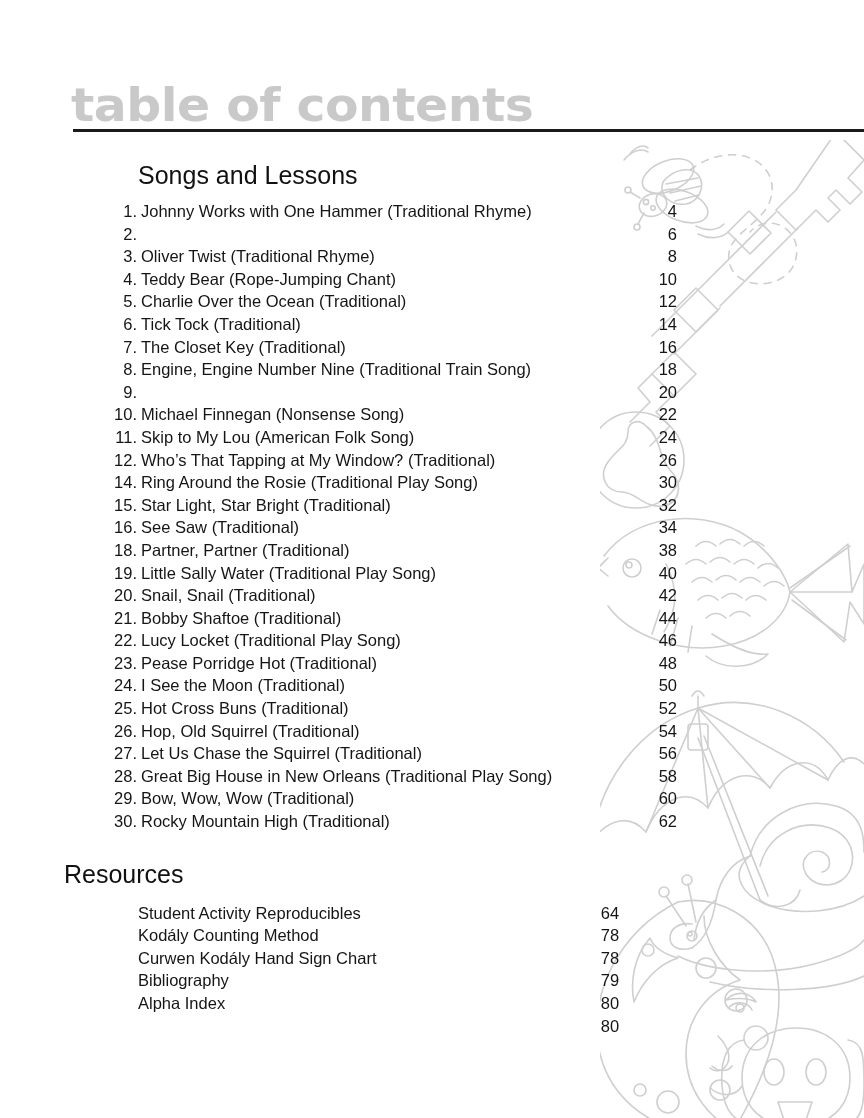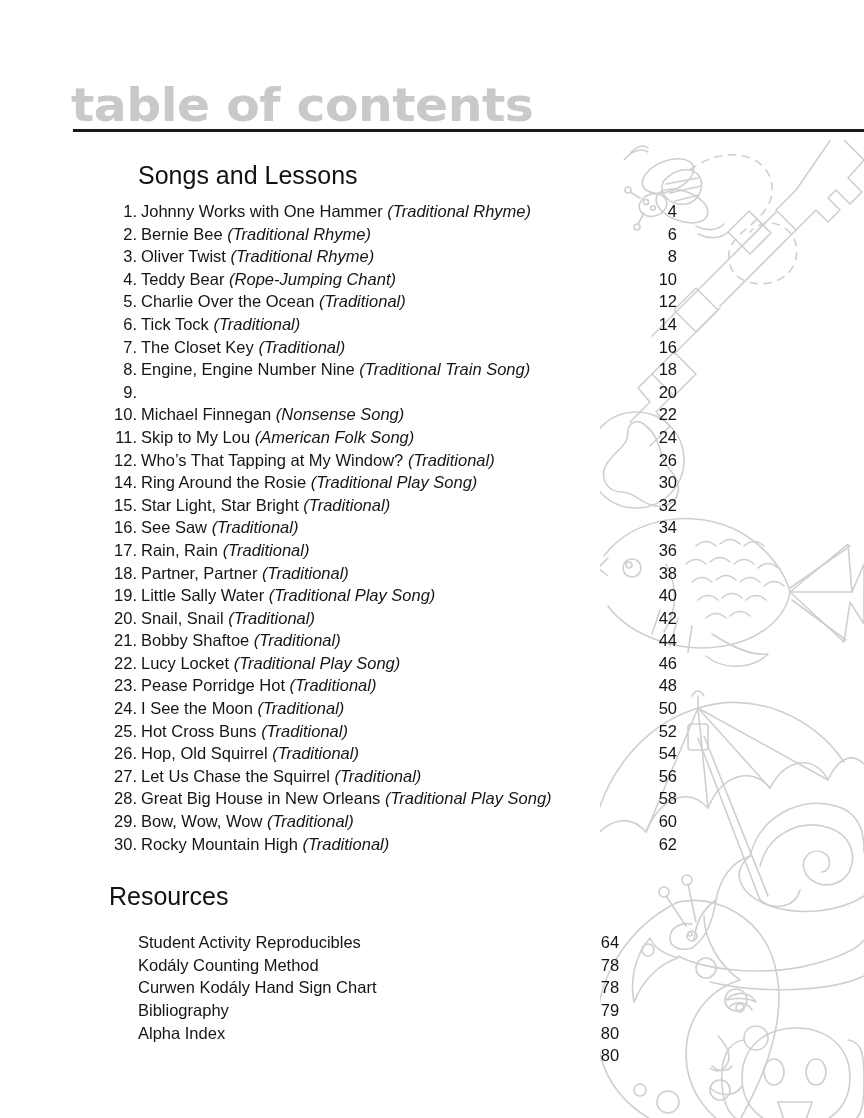--- a/index.html
+++ b/index.html
@@ -72,52 +72,51 @@
   .section-heading {
     margin: 0;
     padding: 0;
     font-family: "Liberation Sans", sans-serif;
     font-weight: 400;
     font-size: 25px;
     line-height: 30px;
     color: #111111;
   }
   #songs-section .section-heading { padding-left: 138px; padding-top: 20px; }
-  #resources-section .section-heading { padding-left: 109px; padding-top: 26px; }
+  #resources-section .section-heading { padding-left: 64px; padding-top: 26px; }
 
   .entry-list {
     list-style: none;
     margin: 0;
     padding: 0;
   }
   .entry {
     display: flex;
     align-items: baseline;
     font-size: 16.5px;
     line-height: 22.6px;
     color: #151515;
   }
   #songs-section .entry { padding-left: 104px; }
   #songs-section .entry-list { margin-top: 10px; }
   #resources-section .entry { padding-left: 138px; }
-  #resources-section .entry-list { margin-top: 20px; }
+  #resources-section .entry-list { margin-top: 13px; }
 
   .entry-num {
     width: 33px;
     flex: 0 0 33px;
     text-align: right;
     padding-right: 4px;
     white-space: nowrap;
   }
   .entry-title {
     flex: 1 1 auto;
     white-space: nowrap;
   }
   .entry-sub {
-    font-style: italic;
   }
   .entry-page {
     flex: 0 0 auto;
     text-align: right;
     white-space: nowrap;
   }
   #songs-section .entry-page { width: 66px; margin-left: auto; padding-right: 15px; }
   #resources-section .entry-page { width: 66px; margin-left: auto; padding-right: 49px; text-align: center; }
   #songs-section .entry-title { max-width: 396px; }
   #resources-section .entry-title { max-width: 396px; }
@@ -281,21 +280,20 @@
   <section class="section" id="songs-section">
     <h2 class="section-heading">Songs and Lessons</h2>
     <ol class="entry-list" id="songs-list">
         <li class="entry">
           <span class="entry-num">1.</span>
           <span class="entry-title"><span>Johnny Works with One Hammer </span><span class="entry-sub">(Traditional Rhyme)</span></span>
           <span class="entry-page">4</span>
         </li>
         <li class="entry">
           <span class="entry-num">2.</span>
-          <span class="entry-title"><span>Bernie Bee </span><span class="entry-sub">(Traditional Rhyme)</span></span>
           <span class="entry-page">6</span>
         </li>
         <li class="entry">
           <span class="entry-num">3.</span>
           <span class="entry-title"><span>Oliver Twist </span><span class="entry-sub">(Traditional Rhyme)</span></span>
           <span class="entry-page">8</span>
         </li>
         <li class="entry">
           <span class="entry-num">4.</span>
           <span class="entry-title"><span>Teddy Bear </span><span class="entry-sub">(Rope-Jumping Chant)</span></span>
@@ -349,25 +347,20 @@
           <span class="entry-num">15.</span>
           <span class="entry-title"><span>Star Light, Star Bright </span><span class="entry-sub">(Traditional)</span></span>
           <span class="entry-page">32</span>
         </li>
         <li class="entry">
           <span class="entry-num">16.</span>
           <span class="entry-title"><span>See Saw </span><span class="entry-sub">(Traditional)</span></span>
           <span class="entry-page">34</span>
         </li>
         <li class="entry">
-          <span class="entry-num">17.</span>
-          <span class="entry-title"><span>Rain, Rain </span><span class="entry-sub">(Traditional)</span></span>
-          <span class="entry-page">36</span>
-        </li>
-        <li class="entry">
           <span class="entry-num">18.</span>
           <span class="entry-title"><span>Partner, Partner </span><span class="entry-sub">(Traditional)</span></span>
           <span class="entry-page">38</span>
         </li>
         <li class="entry">
           <span class="entry-num">19.</span>
           <span class="entry-title"><span>Little Sally Water </span><span class="entry-sub">(Traditional Play Song)</span></span>
           <span class="entry-page">40</span>
         </li>
         <li class="entry">

